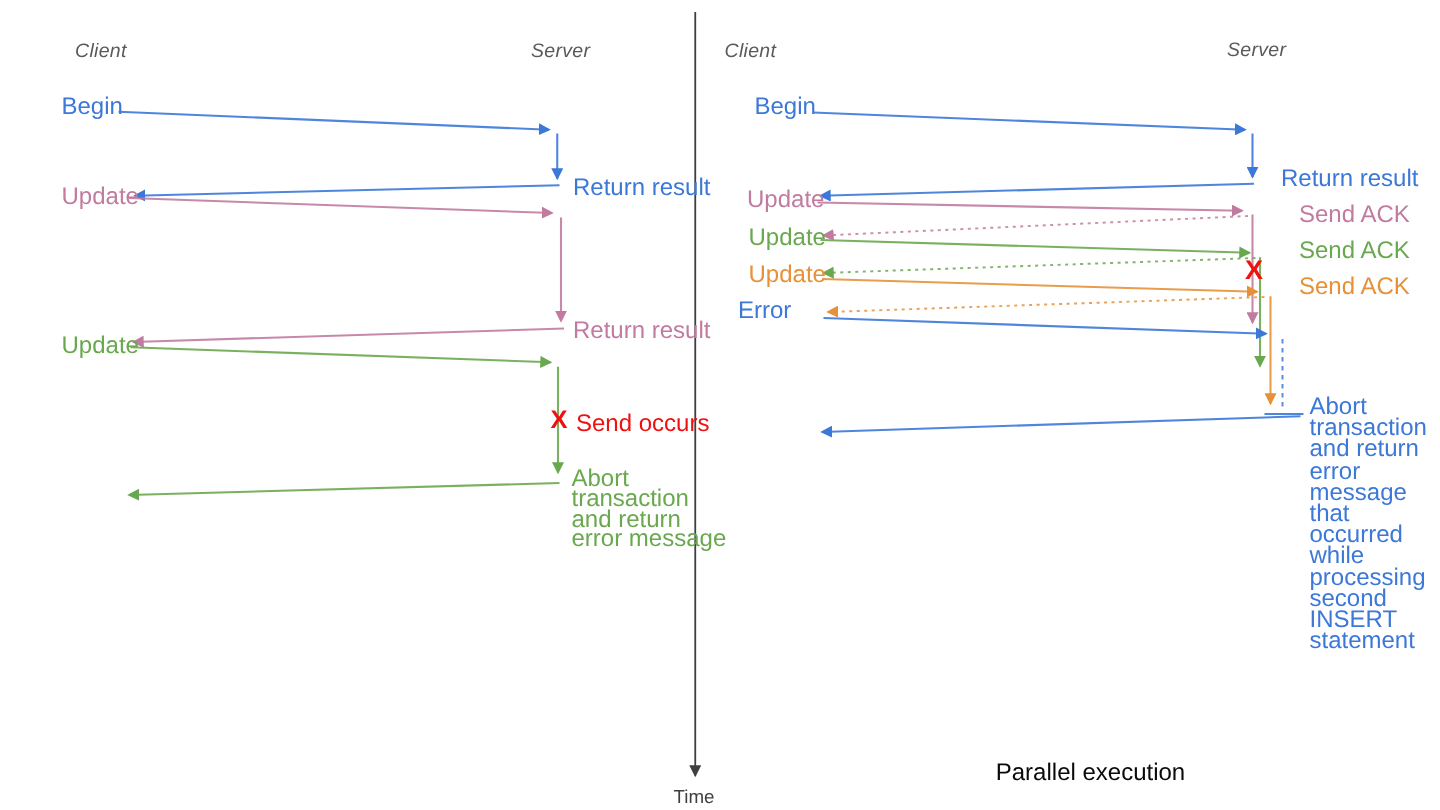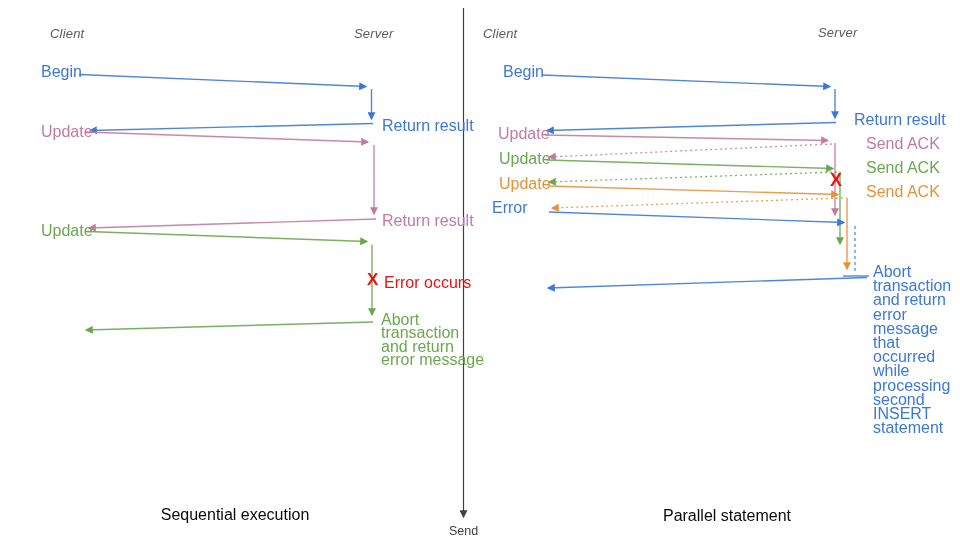--- a/index.html
+++ b/index.html
@@ -90,26 +90,25 @@
   <span class="hdr" style="left: 354px; top: 26px; color: rgb(90, 90, 90);">Server</span>
   <span class="hdr" style="left: 483px; top: 26px; color: rgb(90, 90, 90);">Client</span>
   <span class="hdr" style="left: 818px; top: 25px; color: rgb(90, 90, 90);">Server</span>
 
   <span class="lbl" style="left: 41px; top: 65px; color: rgb(60, 120, 216);">Begin</span>
   <span class="lbl" style="left: 382px; top: 119px; color: rgb(60, 120, 216);">Return result</span>
   <span class="lbl" style="left: 41px; top: 125px; color: rgb(194, 123, 160);">Update</span>
   <span class="lbl" style="left: 382px; top: 214px; color: rgb(194, 123, 160);">Return result</span>
   <span class="lbl" style="left: 41px; top: 224px; color: rgb(106, 168, 79);">Update</span>
   <span class="xmark" style="left: 367px; top: 271px; color: rgb(239, 16, 16);">X</span>
-  <span class="lbl" style="left: 384px; top: 276px; color: rgb(239, 16, 16);">Error occurs</span>
+  <span class="lbl" style="left: 384px; top: 276px; color: rgb(239, 16, 16);">Send occurs</span>
   <div class="multi left-abort" style="left: 381px; top: 313px; color: rgb(106, 168, 79);">Abort
 transaction
 and return
 error message</div>
-  <div class="title" style="left: 85px; top: 506px; color: rgb(10, 10, 10);">Sequential execution</div>
 
   <span class="lbl" style="left: 503px; top: 65px; color: rgb(60, 120, 216);">Begin</span>
   <span class="lbl" style="left: 854px; top: 113px; color: rgb(60, 120, 216);">Return result</span>
   <span class="lbl" style="left: 498px; top: 127px; color: rgb(194, 123, 160);">Update</span>
   <span class="lbl" style="left: 866px; top: 137px; color: rgb(194, 123, 160);">Send ACK</span>
   <span class="lbl" style="left: 499px; top: 152px; color: rgb(106, 168, 79);">Update</span>
   <span class="lbl" style="left: 866px; top: 161px; color: rgb(106, 168, 79);">Send ACK</span>
   <span class="lbl" style="left: 499px; top: 177px; color: rgb(230, 145, 56);">Update</span>
   <span class="lbl" style="left: 866px; top: 185px; color: rgb(230, 145, 56);">Send ACK</span>
   <span class="lbl" style="left: 492px; top: 201px; color: rgb(60, 120, 216);">Error</span>
@@ -117,17 +116,17 @@
   <div class="multi right-abort" style="left: 873px; top: 265px; color: rgb(60, 120, 216);">Abort
 transaction
 and return
 error message
 that occurred
 while
 processing
 second
 INSERT
 statement</div>
-  <div class="title" style="left: 577px; top: 507px; color: rgb(10, 10, 10);">Parallel statement</div>
+  <div class="title" style="left: 577px; top: 507px; color: rgb(10, 10, 10);">Parallel execution</div>
 
-  <span class="time" style="left: 449px; top: 524px; color: rgb(63, 63, 63);">Send</span>
+  <span class="time" style="left: 449px; top: 524px; color: rgb(63, 63, 63);">Time</span>
 
 </div>
 
 </body></html>

